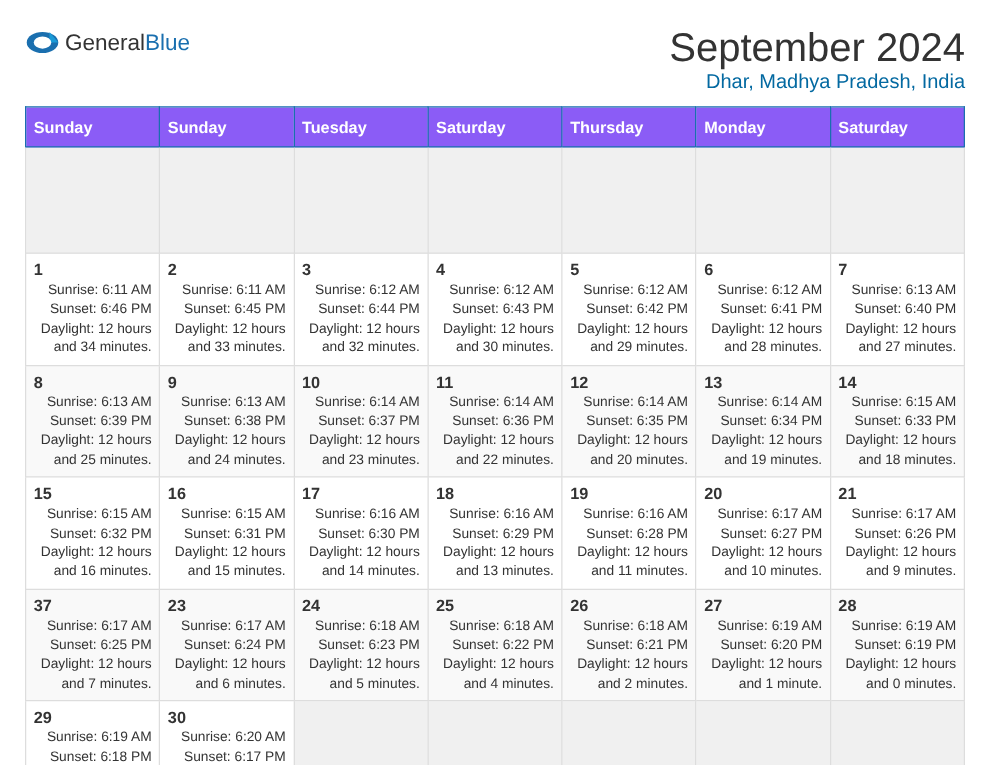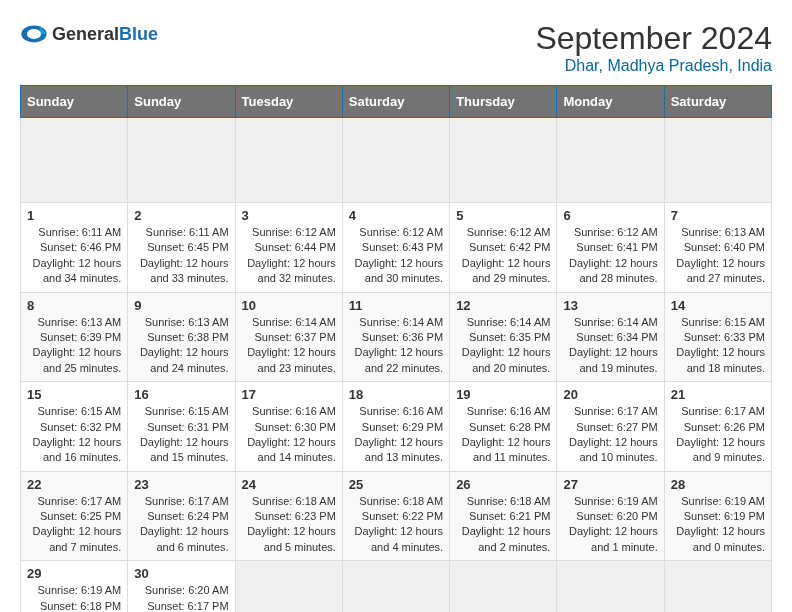--- a/index.html
+++ b/index.html
@@ -37,21 +37,21 @@
       font-size: 16px;
       font-weight: normal;
       color: #0369a1;
     }
     .calendar {
       width: 100%;
       border-collapse: collapse;
       border: 1px solid #ccc;
     }
     .calendar th {
-      background: #737373;
+      background: #8b5cf6;
       color: #fff;
       text-align: left;
       padding: 8px 6px;
       font-size: 13px;
       border: 1px solid #1a6faf;
     }
     .calendar td {
       vertical-align: top;
       padding: 5px 6px;
       border: 1px solid #ddd;
@@ -88,21 +88,21 @@
 <body>
 
 <div class="header">
   <div class="logo">
     <svg class="logo-icon" viewBox="0 0 40 40">
       <ellipse cx="20" cy="20" rx="18" ry="12" fill="#1a6faf"></ellipse>
       <polygon points="28,8 38,20 28,20" fill="#1a9ad7"></polygon>
       <ellipse cx="20" cy="20" rx="10" ry="7" fill="#fff"></ellipse>
     </svg>
     <div>
-      <span style="font-size:18px;font-weight:bold;color:#333;">General</span><span style="font-size:18px;font-weight:bold;color:#1a6faf;">Blue</span>
+      <span style="font-size:18px;font-weight:normal;color:#333;">General</span><span style="font-size:18px;font-weight:normal;color:#1a6faf;">Blue</span>
     </div>
   </div>
   <div class="title-block">
     <h1>September 2024</h1>
     <h2>Dhar, Madhya Pradesh, India</h2>
   </div>
 </div>
 
 <table class="calendar">
   <thead>
@@ -274,21 +274,21 @@
         <td>
           <div class="day-num">21</div>
           <div class="day-info" style="white-space: pre-line;">Sunrise: 6:17 AM
 Sunset: 6:26 PM
 Daylight: 12 hours
 and 9 minutes.</div>
         </td>
       </tr>
       <tr class="week-row">
         <td>
-          <div class="day-num">22</div>
+          <div class="day-num">37</div>
           <div class="day-info" style="white-space: pre-line;">Sunrise: 6:17 AM
 Sunset: 6:25 PM
 Daylight: 12 hours
 and 7 minutes.</div>
         </td>
         <td>
           <div class="day-num">23</div>
           <div class="day-info" style="white-space: pre-line;">Sunrise: 6:17 AM
 Sunset: 6:24 PM
 Daylight: 12 hours

